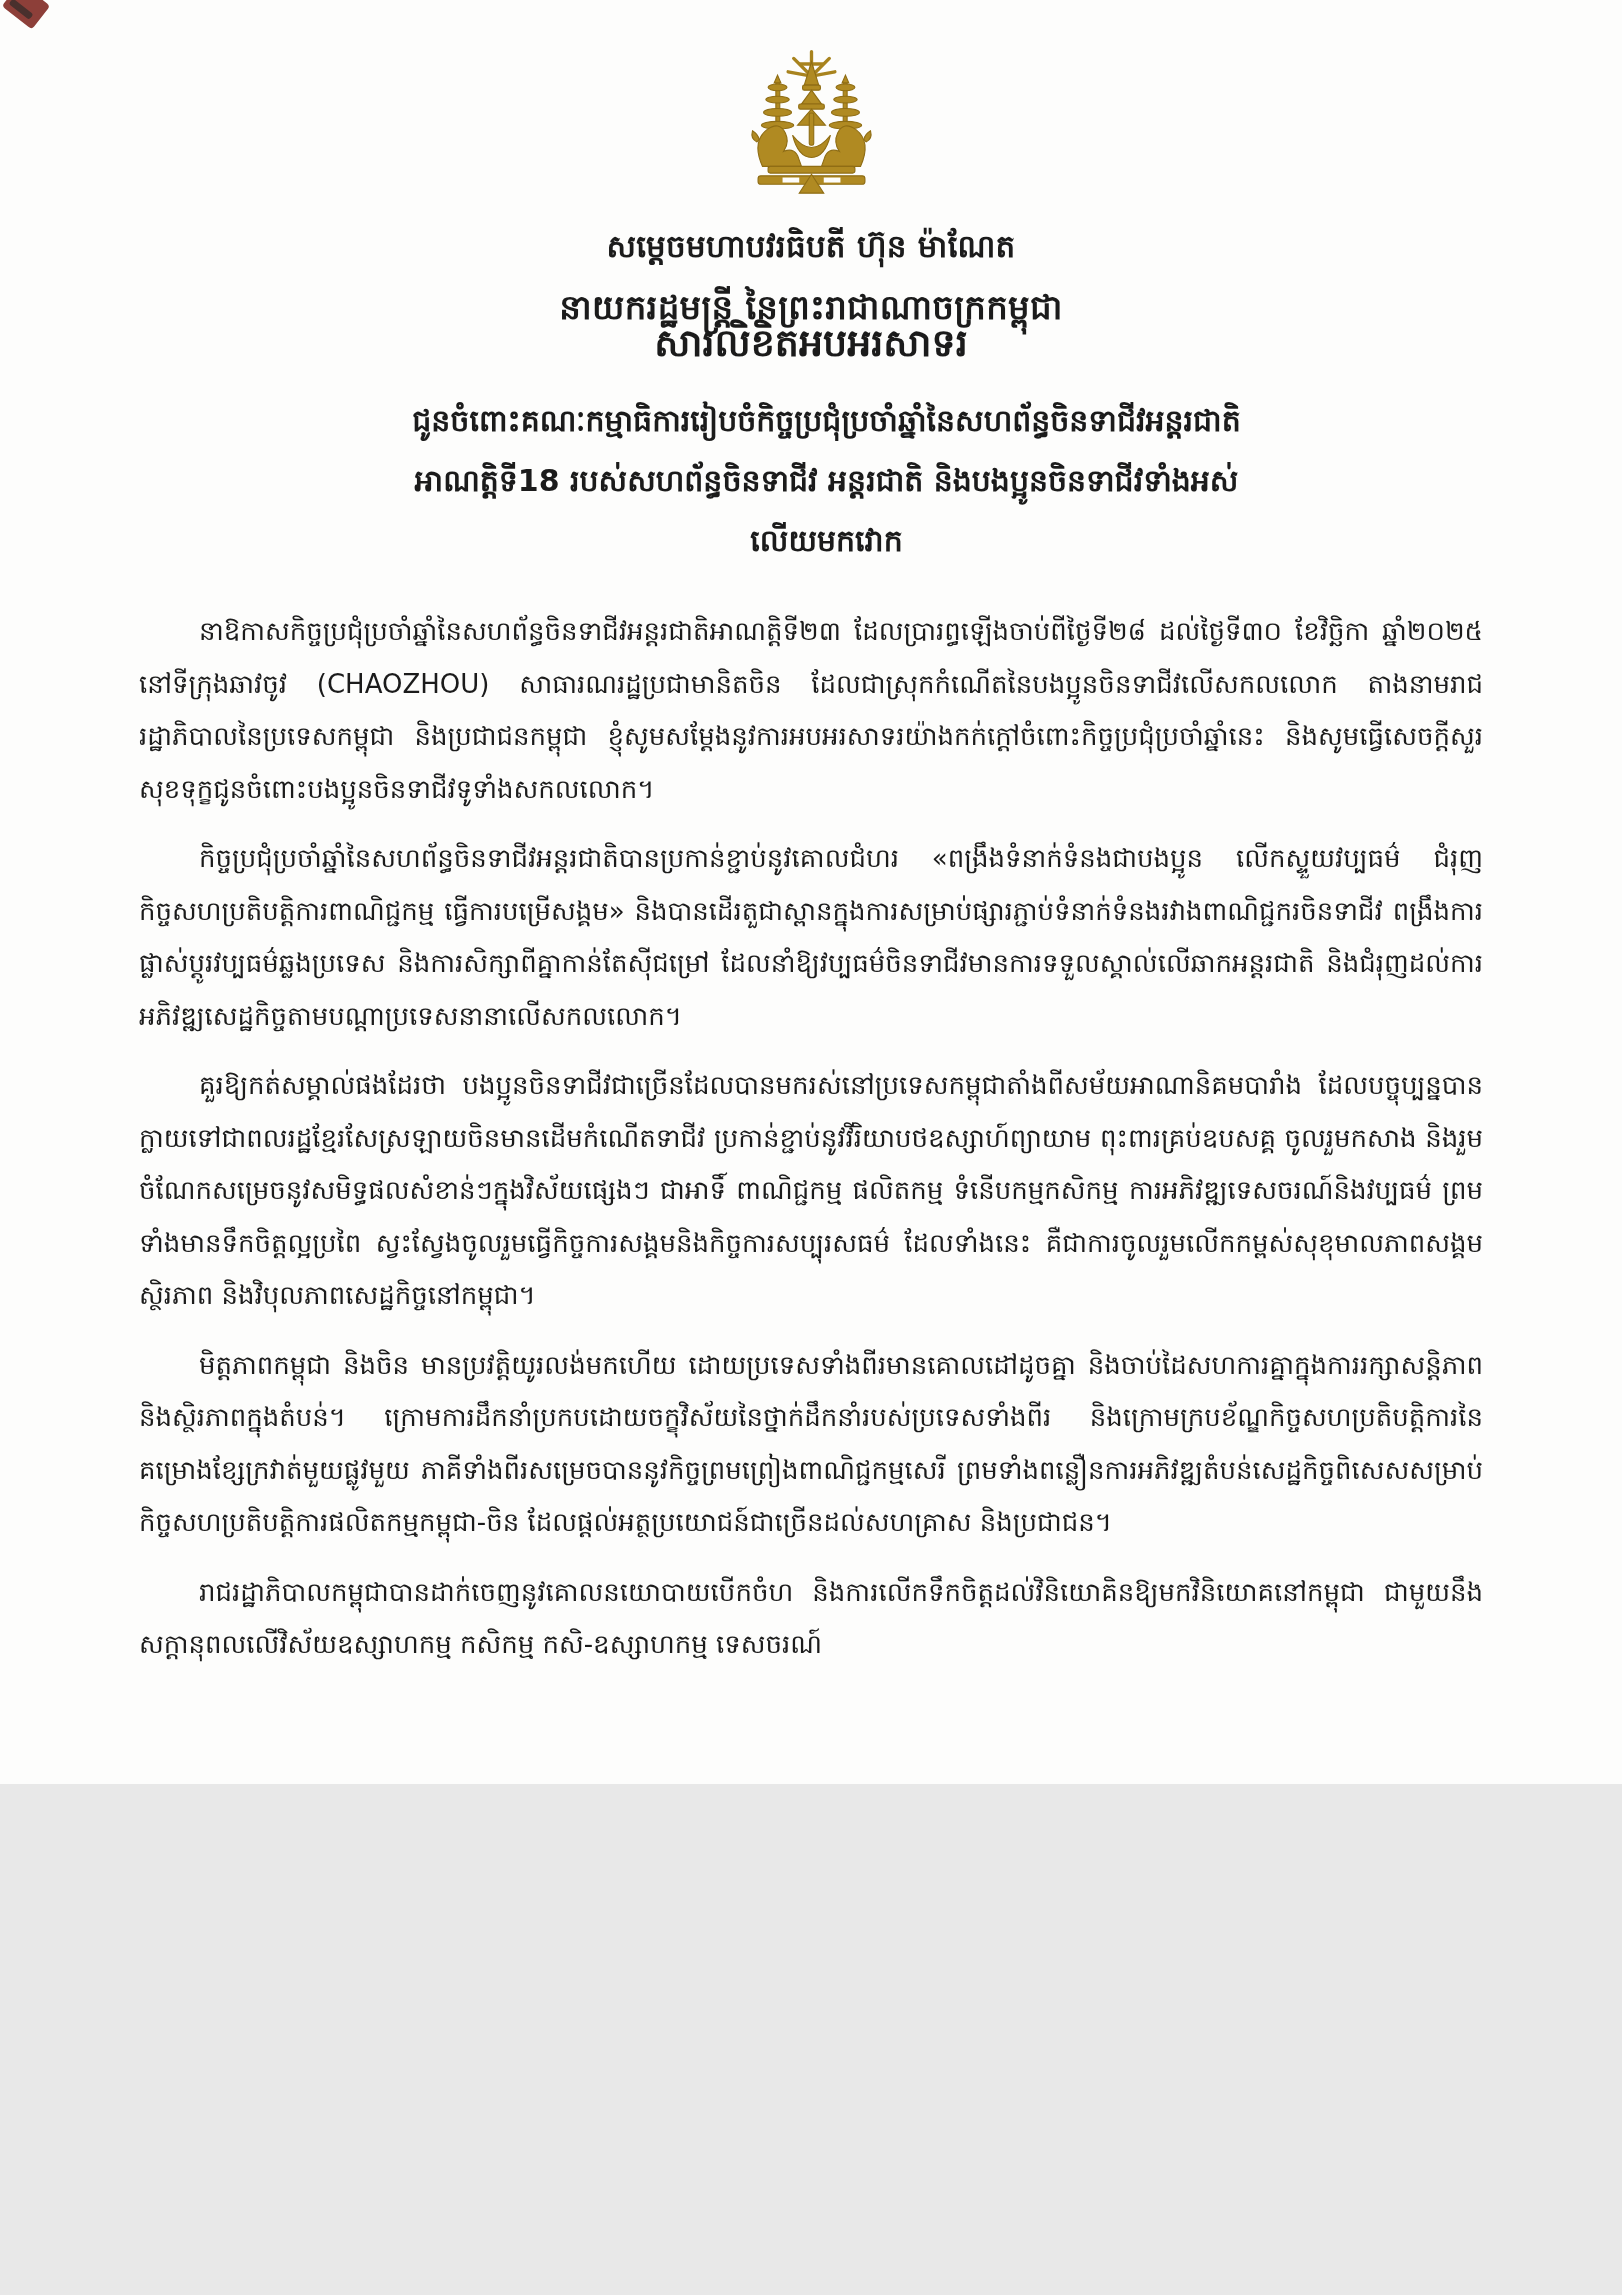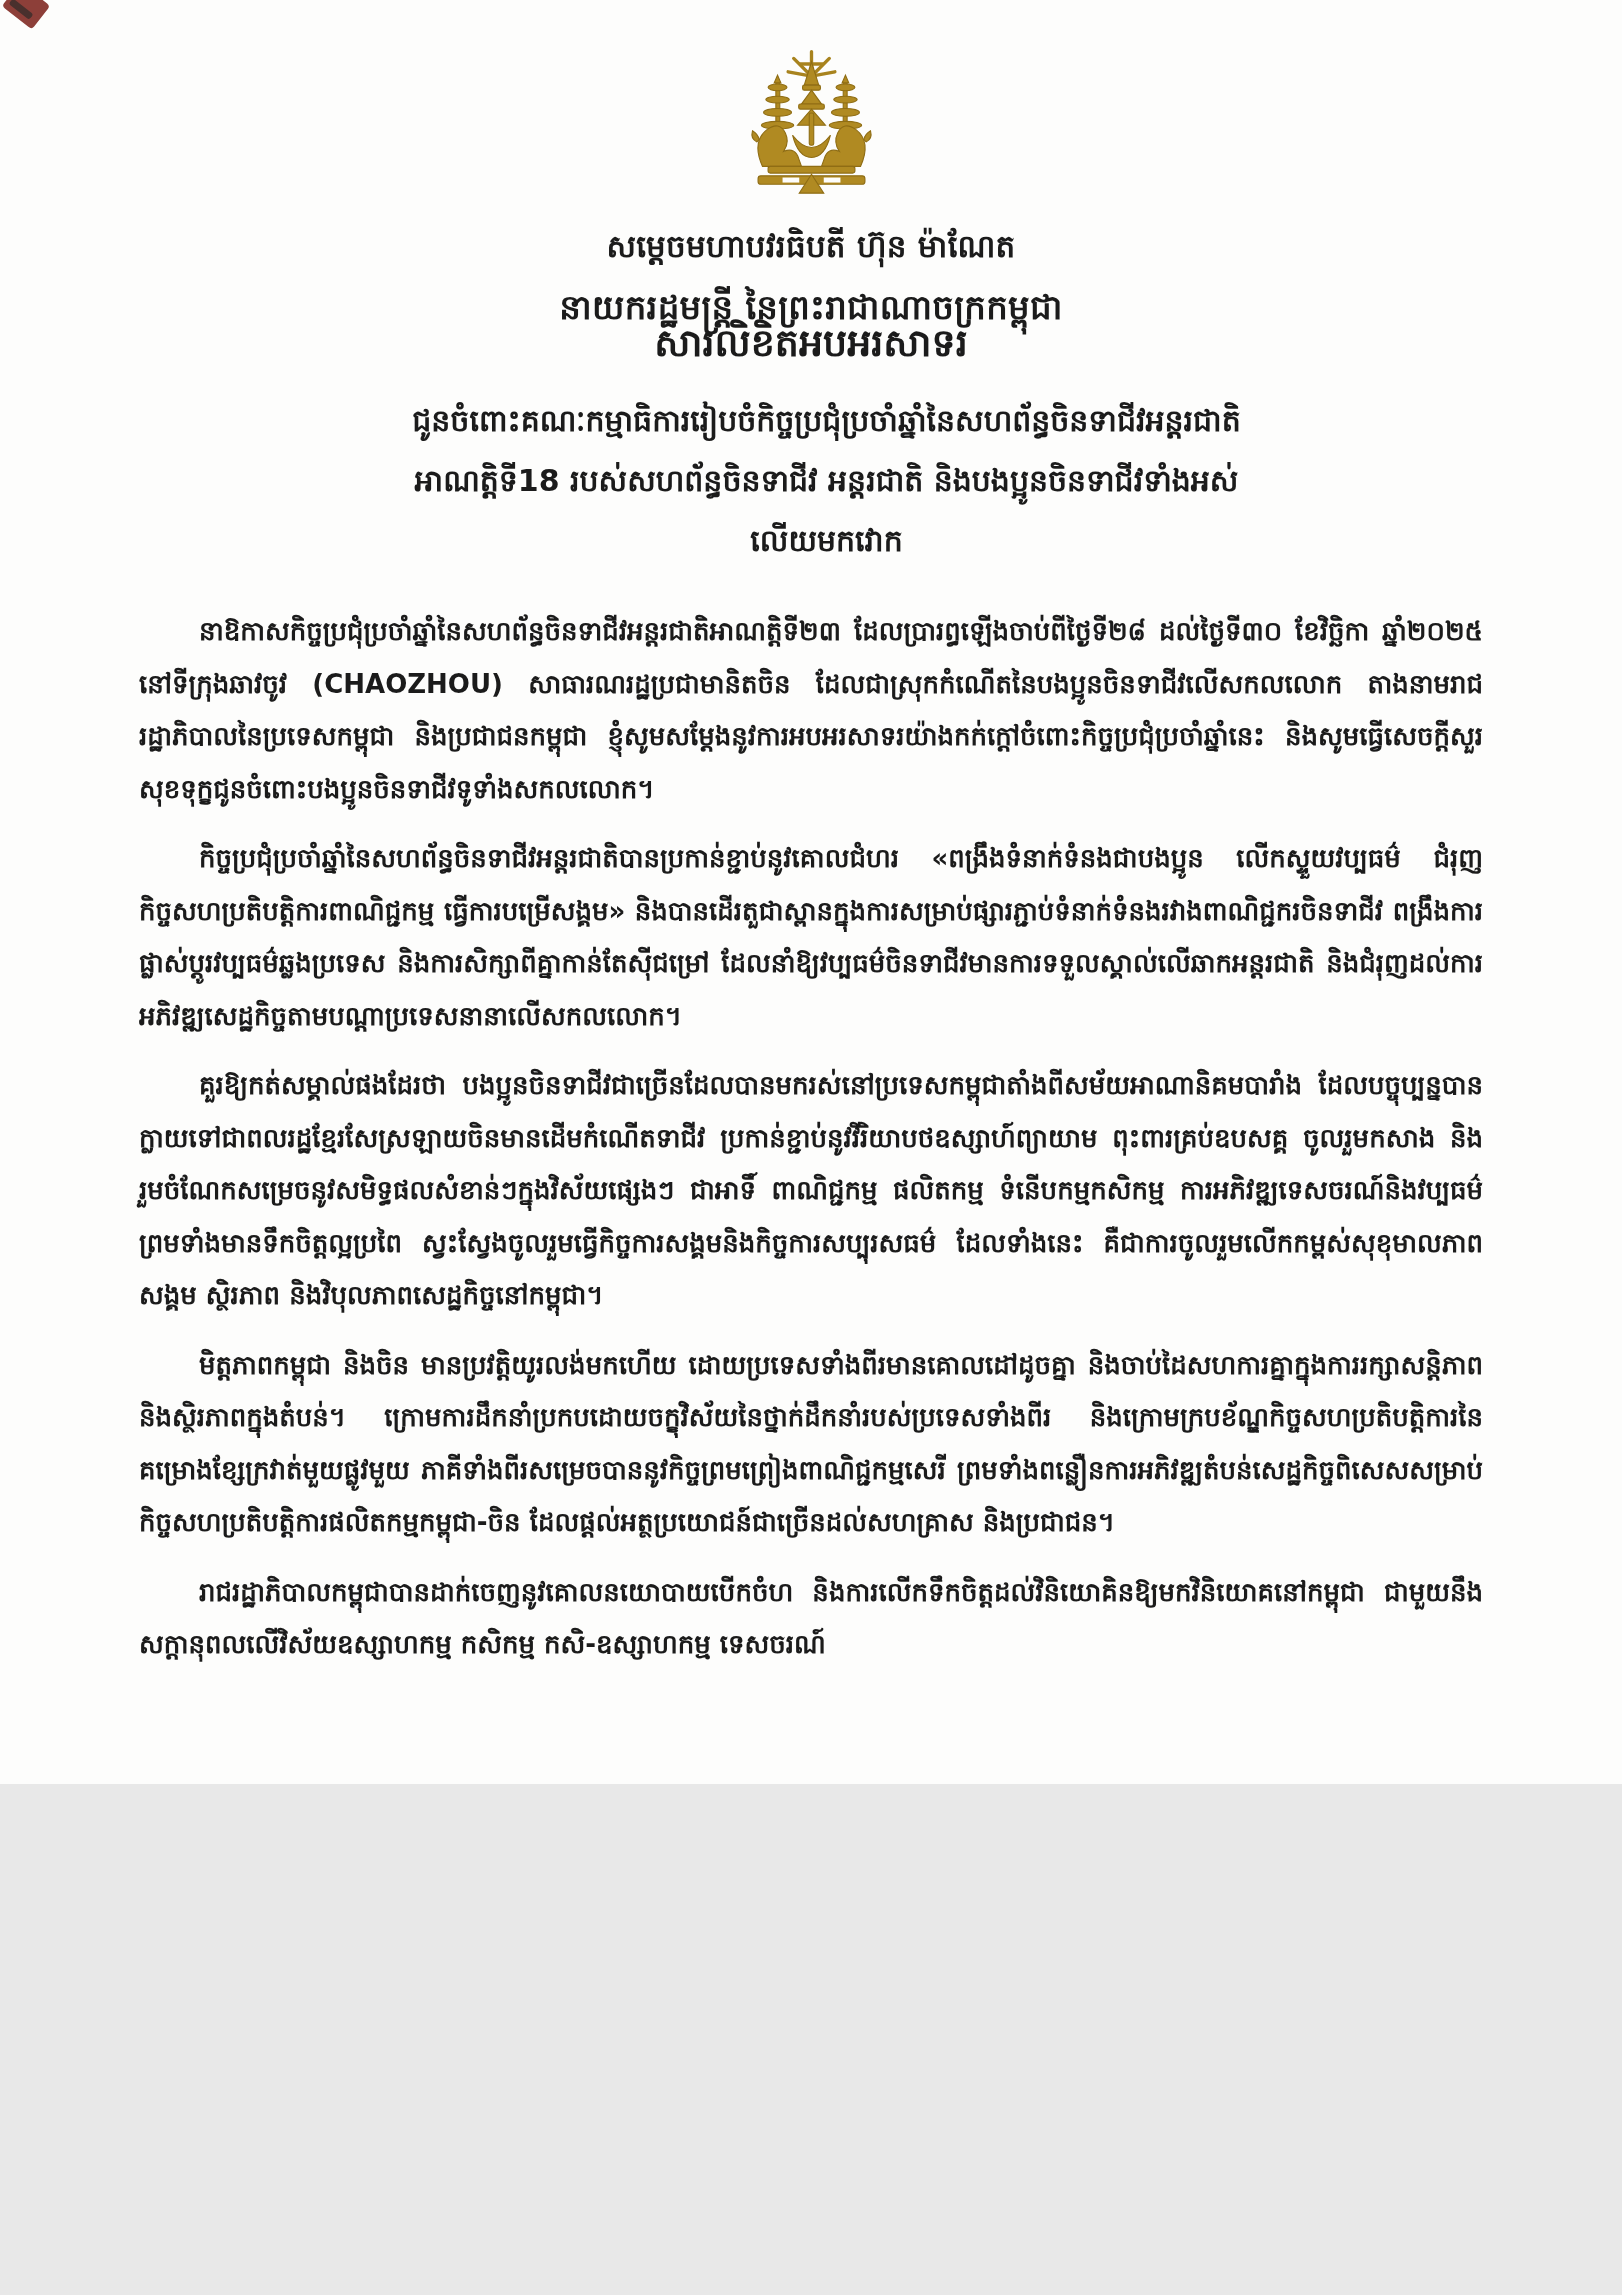--- a/index.html
+++ b/index.html
@@ -86,21 +86,20 @@
   .doc-subtitle div { line-height: 2.0; }
   .body-text {
     margin: 34px 139px 0 139px;
     text-align: justify;
     font-size: 26px;
     line-height: 2.02;
   }
   .body-text p {
     margin: 0 0 17px 0;
     text-indent: 60px;
-    font-weight: bold;
   }
   .page-footer {
     position: absolute;
     left: 0;
     right: 0;
     top: 2079px;
     text-align: center;
     font-size: 19.6px;
     color: #222;
   }

